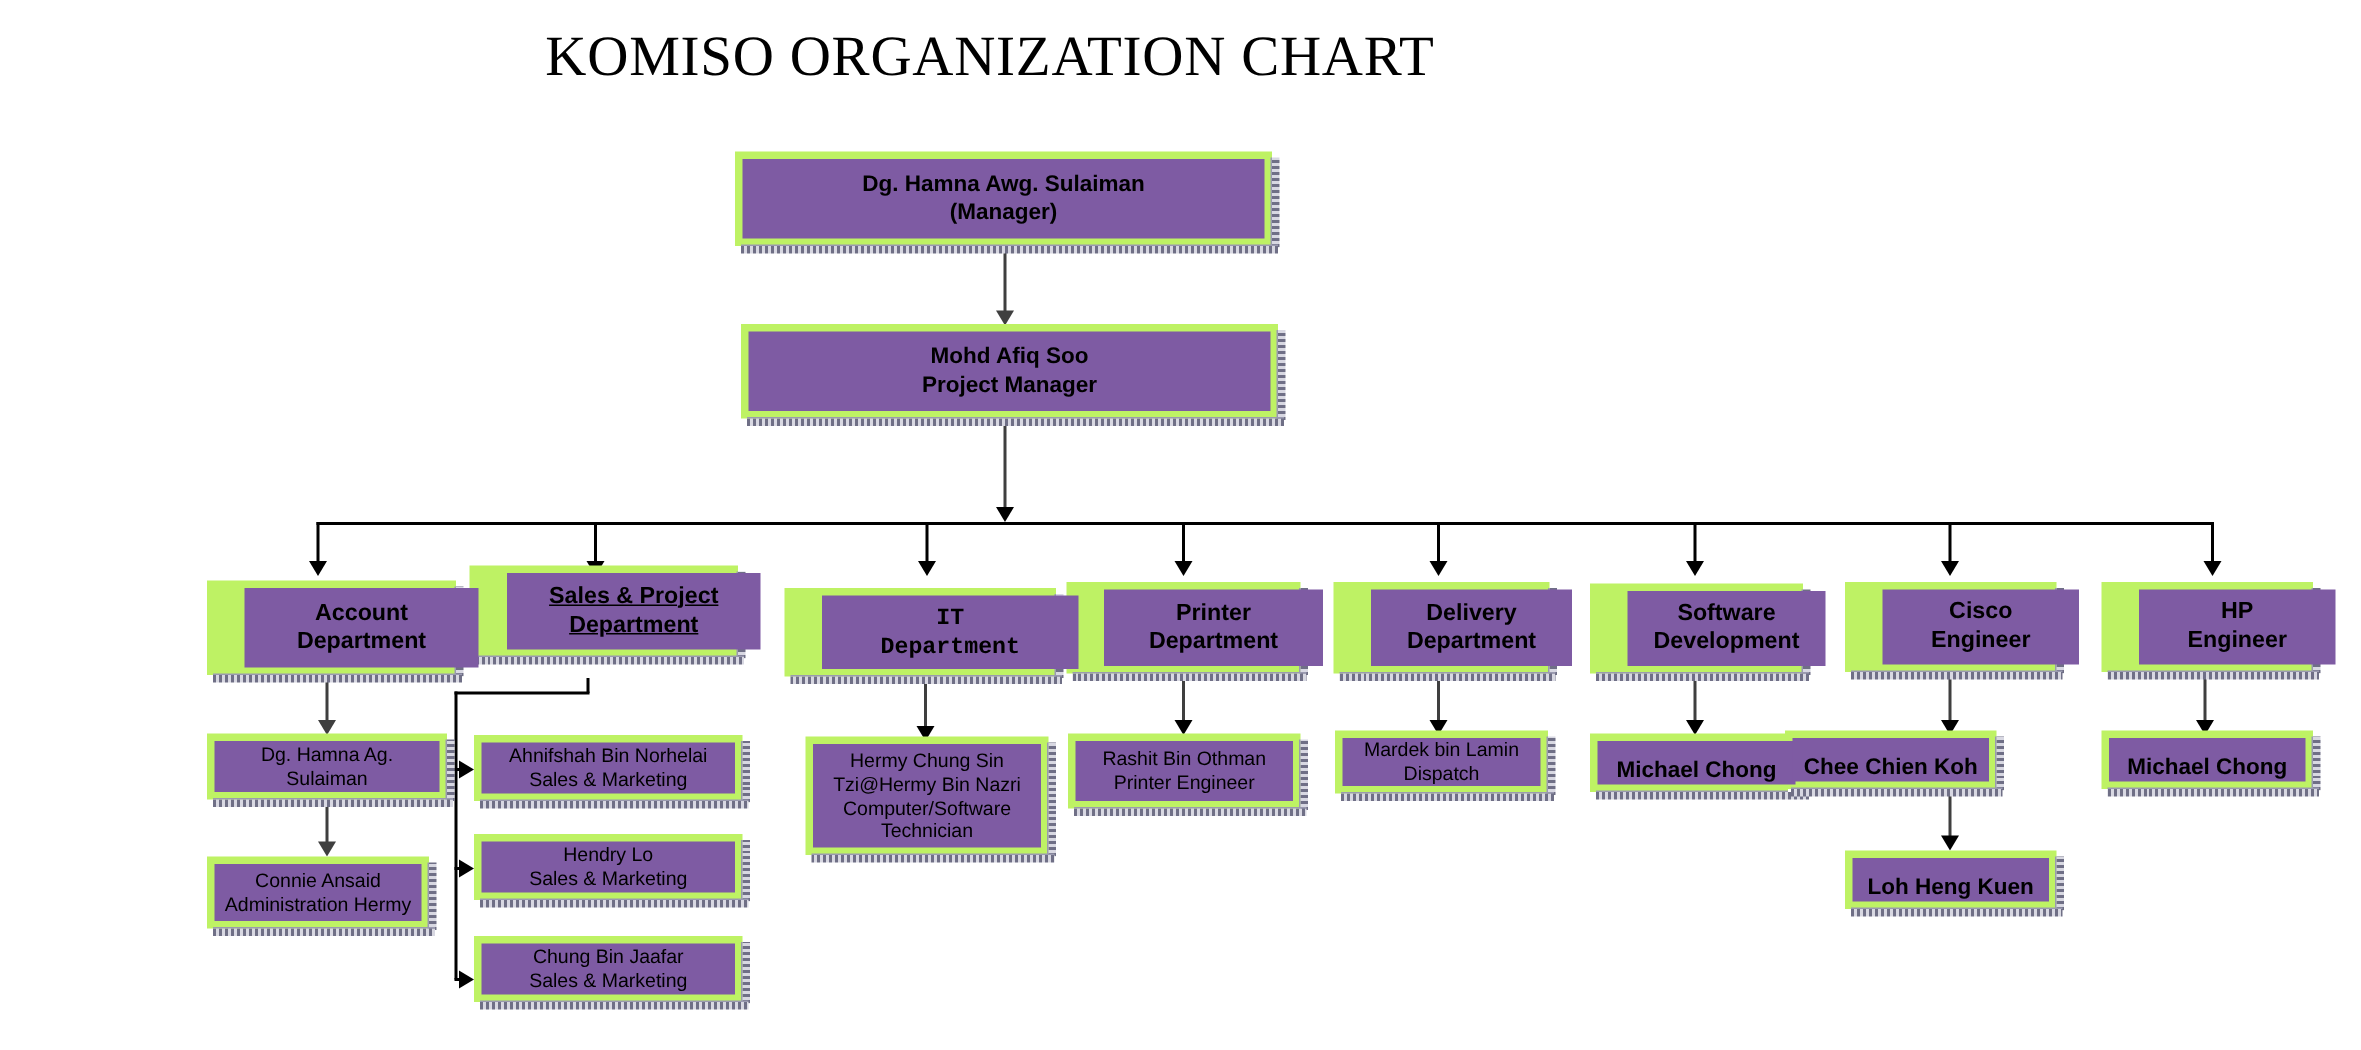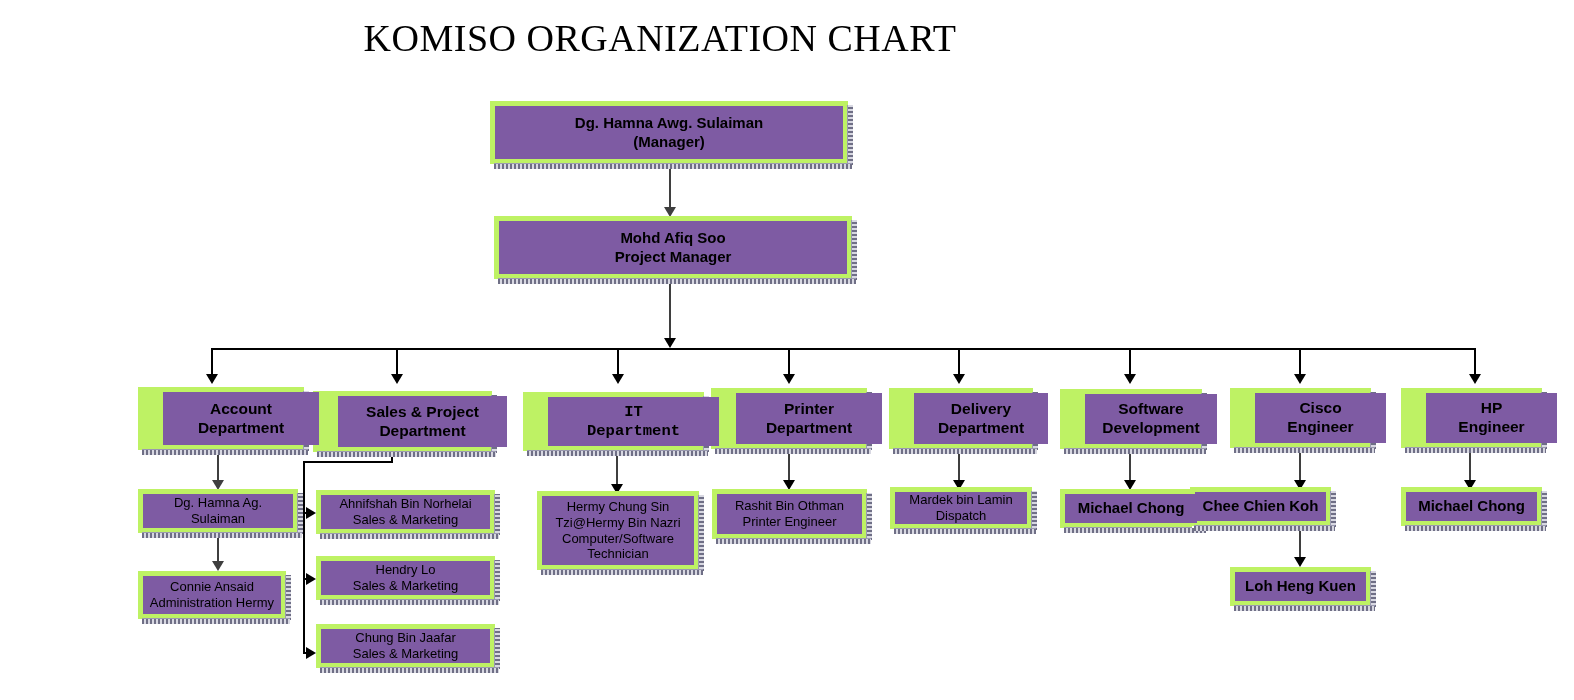--- a/index.html
+++ b/index.html
@@ -72,21 +72,21 @@
     line-height: 1.22;
     text-align: center;
     position: relative;
     z-index: 2;
   }
   .node-inner span { display: block; white-space: nowrap; }
 
   .lvl-top   .node-inner { font-size: 15px; font-weight: bold; }
   .lvl-dept  .node-inner { font-size: 15.5px; font-weight: bold; margin-left: 20px; }
   .lvl-leaf  .node-inner { font-size: 13px;  font-weight: normal; }
-  .lvl-name  .node-inner { font-size: 15px;  font-weight: bold; }
+  .lvl-name  .node-inner { font-size: 15px;  font-weight: bold; justify-content: flex-end; }
 
   
   .conn {
     position: absolute;
     background: #3f3f3f;
   }
   .conn.thin { background: #000000; }
   .arrow-down {
     position: absolute;
     width: 0;
@@ -191,21 +191,21 @@
   </div>
 </div>
 
 <div class="node lvl-dept" style="left:138px; top:387px; width:166px; height:63px;">
   <div class="node-inner">
     <span>Account</span>
     <span>Department</span>
   </div>
 </div>
 
-<div class="node lvl-dept" style="left:313px; top:391px; width:179px; height:61px;">
+<div class="node lvl-dept" style="left:313px; top:377px; width:179px; height:61px;text-decoration:underline;">
   <div class="node-inner">
     <span>Sales &amp; Project</span>
     <span>Department</span>
   </div>
 </div>
 
 <div class="node lvl-dept" style="left:523px; top:392px; width:181px; height:59px;font-family:Liberation Mono, monospace;">
   <div class="node-inner">
     <span>IT</span>
     <span>Department</span>

